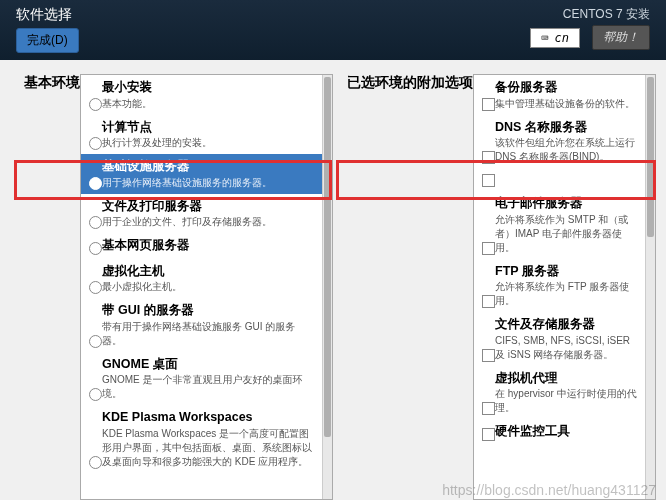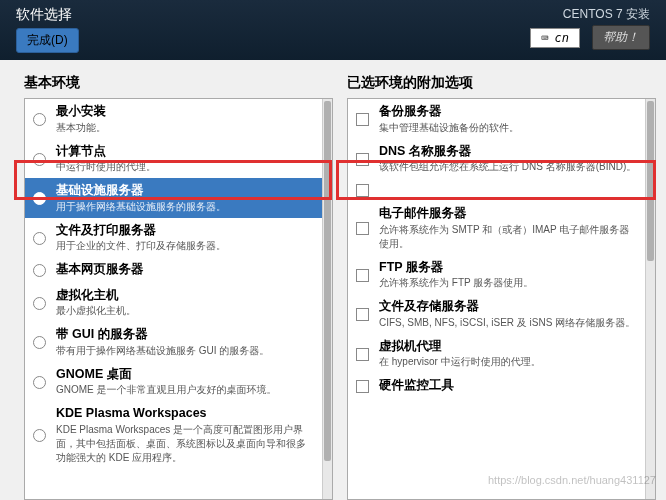--- a/index.html
+++ b/index.html
@@ -53,21 +53,21 @@
     border: 1px solid #333;
     border-radius: 2px;
     cursor: pointer;
   }
   .panes {
     display: flex;
     height: 440px;
     padding: 14px 10px 0 16px;
     gap: 6px;
   }
-  .pane { flex: 1; display: flex; flex-direction: column; min-width: 0; padding-left: 8px; }
+  .pane { flex: 1; display: flex; min-width: 0; padding-left: 8px; }
   .pane-title {
     font-size: 14px;
     font-weight: 600;
     padding-bottom: 6px;
   }
   .pane-box {
     border: 1px solid #aaa;
     background: #fff;
     flex: 1;
     overflow: hidden;
@@ -89,22 +89,22 @@
     position: absolute;
     left: 1px; right: 1px;
     background: #b0b0b0;
     border-radius: 2px;
   }
   .item {
     padding: 4px 8px 4px 8px;
     font-size: 12px;
     line-height: 1.4;
     display: flex;
-    align-items: center;
-    gap: 10px;
+    align-items: flex-end;
+    gap: 0;
   }
   .item.selected { background: #3a7ac0; color: #fff; }
   .radio {
     width: 13px; height: 13px;
     border: 1px solid #888;
     border-radius: 50%;
     margin-top: 2px;
     flex-shrink: 0;
     position: relative;
     background: #fff;
@@ -151,23 +151,23 @@
     height: 40px;
   }
   .hl-right {
     left: 336px;
     top: 160px;
     width: 320px;
     height: 40px;
   }
   .watermark {
     position: absolute;
-    bottom: 14px;
+    bottom: 2px;
     right: 10px;
-    font-size: 11px;
+    font-size: 14px;
     color: rgba(0,0,0,0.25);
     padding-left: 21px;
   }
 </style>
 </head>
 <body>
 
 <div class="topbar">
   <div class="top-left">
     <div class="title">软件选择</div>
@@ -194,21 +194,21 @@
             <div class="radio"></div>
             <div class="item-text">
               <div class="item-label">最小安装</div>
               <div class="item-desc">基本功能。</div>
             </div>
           </div>
           <div class="item">
             <div class="radio"></div>
             <div class="item-text">
               <div class="item-label">计算节点</div>
-              <div class="item-desc">中运行时使用的代理。</div>
+              <div class="item-desc">执行计算及处理的安装。</div>
             </div>
           </div>
           <div class="item selected">
             <div class="radio checked"></div>
             <div class="item-text">
               <div class="item-label">基础设施服务器</div>
               <div class="item-desc">用于操作网络基础设施服务的服务器。</div>
             </div>
           </div>
           <div class="item">

